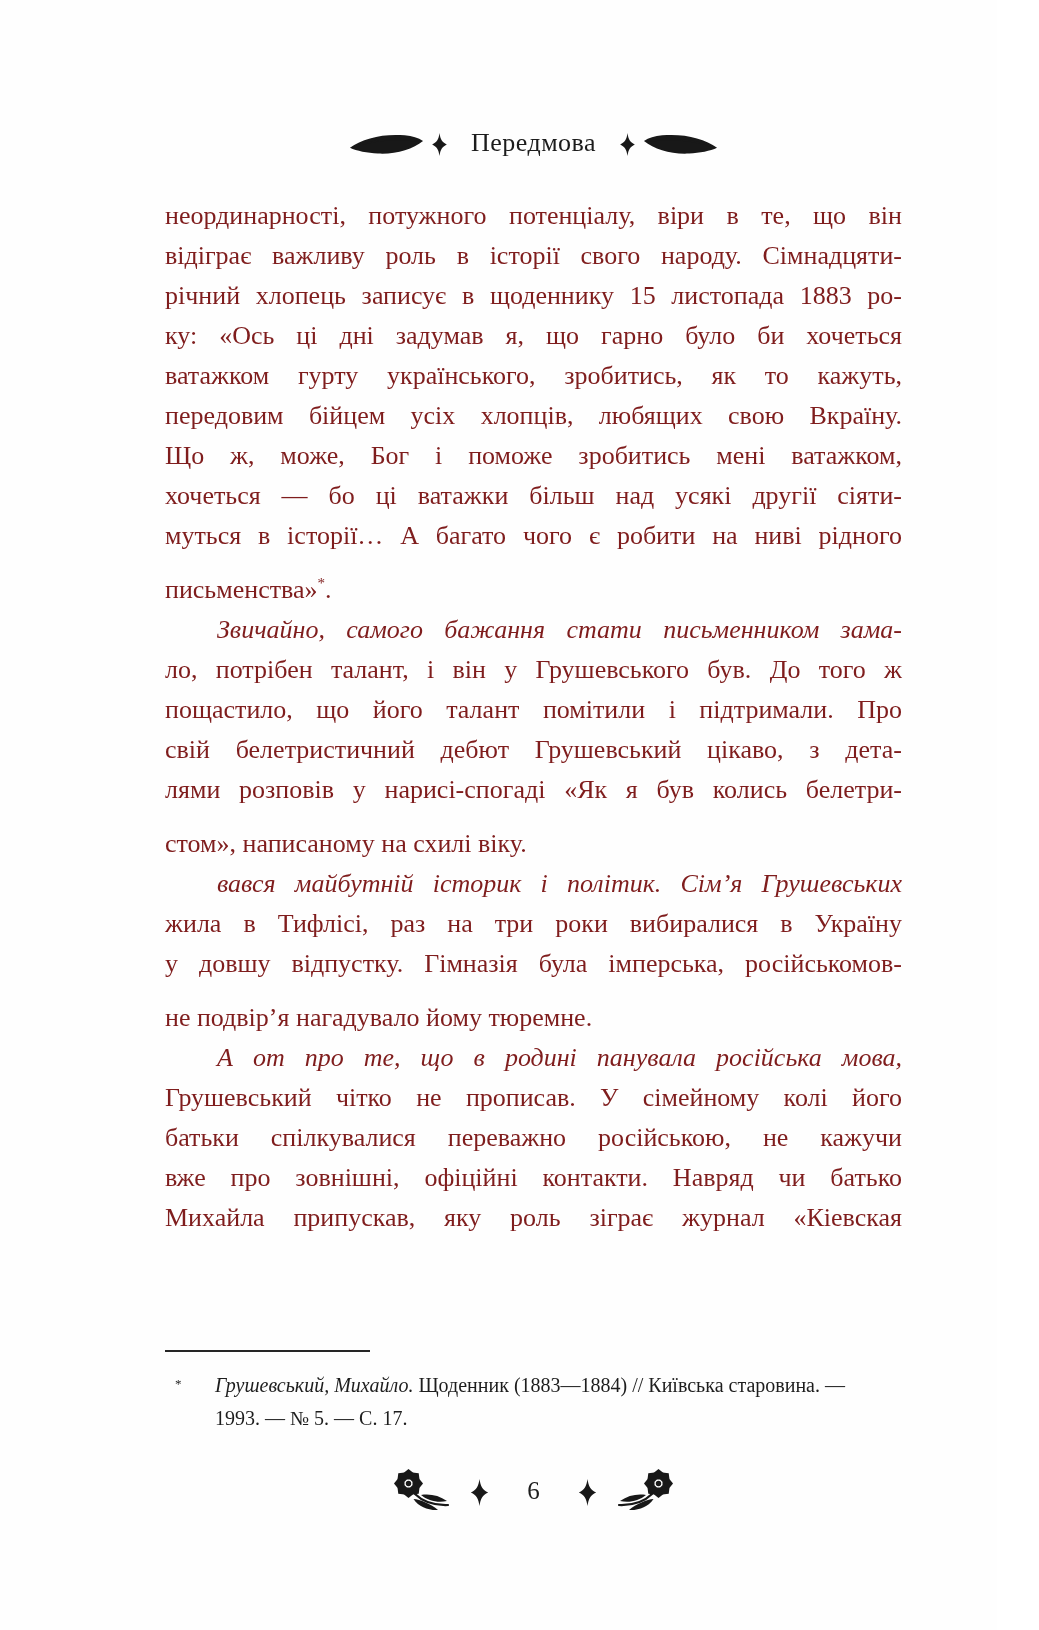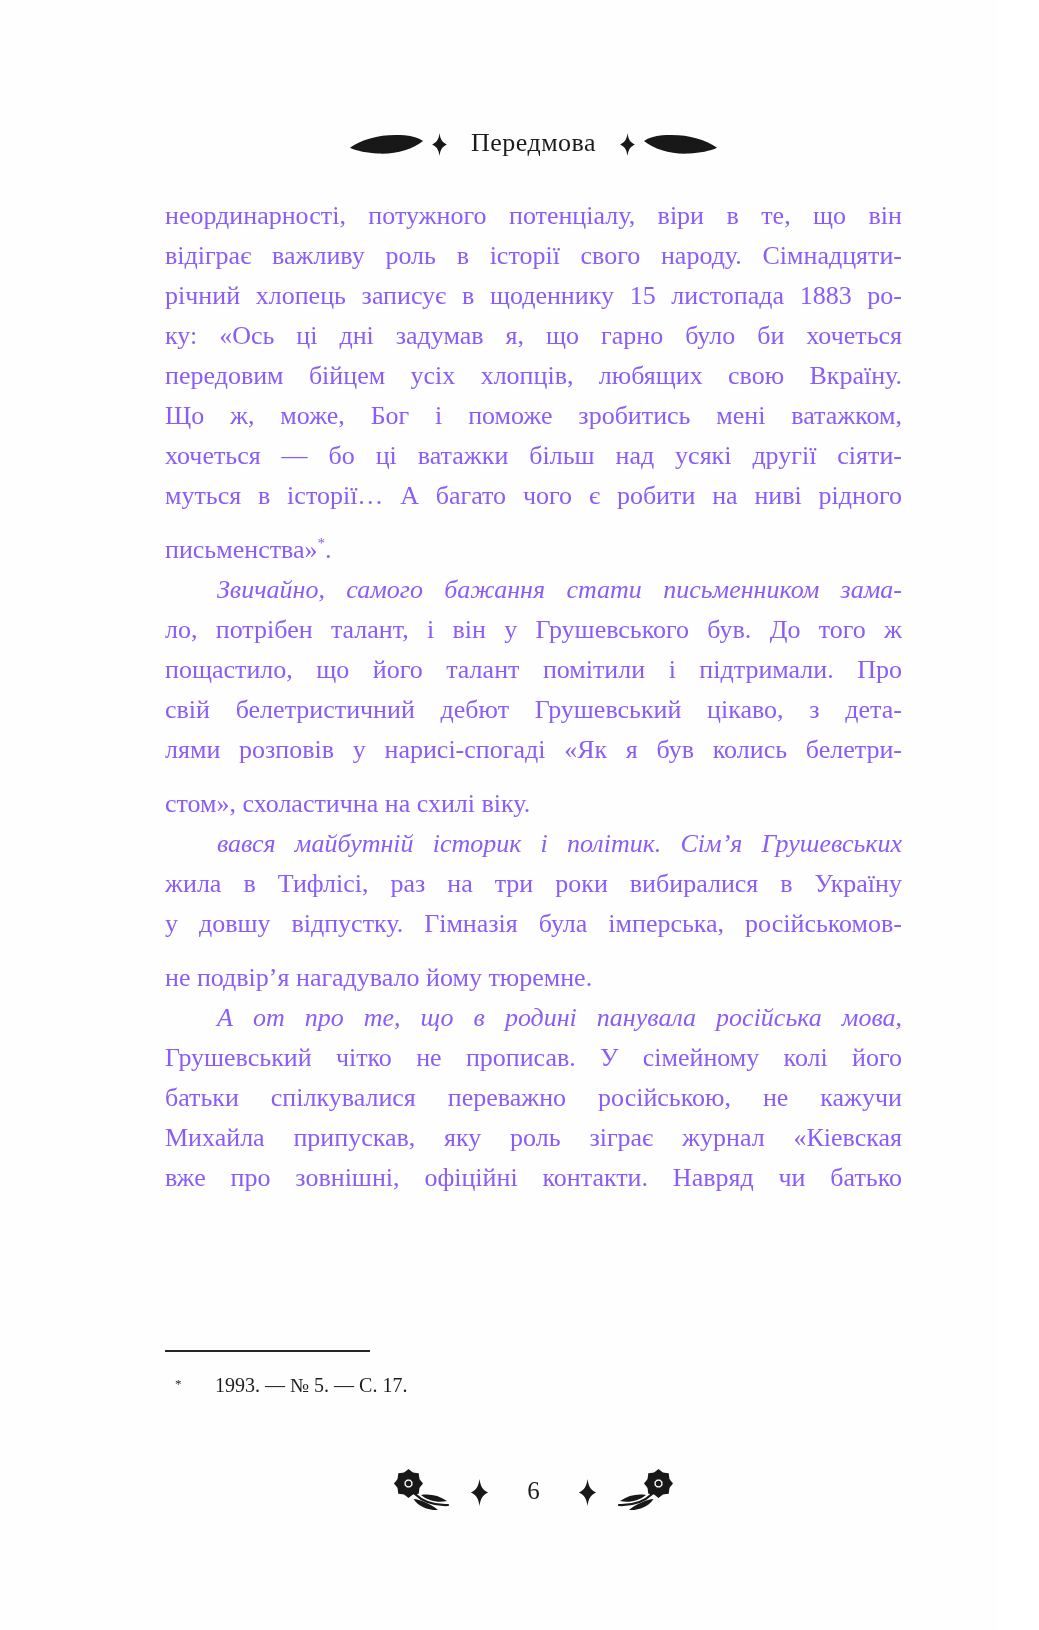--- a/index.html
+++ b/index.html
@@ -42,21 +42,21 @@
   }
 
   
   .body-text {
     position: absolute;
     left: 165px;
     top: 196px;
     width: 737px;
     font-size: 26px;
     line-height: 40px;
-    color: #8b5cf6;
+    color: #7f1d1d;
   }
   .para { margin: 0; }
   .line {
     text-align: justify;
     text-align-last: justify;
     white-space: normal;
   }
   .line.last { text-align-last: left; margin-top: 14px; }
   .para.indent .line:first-child { text-indent: 52px; font-style: italic; }
   .line sup {
@@ -148,53 +148,55 @@
       </svg>
     </span>
   </div>
 
   <div class="body-text">
       <div class="para">
         <div class="line">неординарності, потужного потенціалу, віри в те, що він</div>
         <div class="line">відіграє важливу роль в історії свого народу. Сімнадцяти-</div>
         <div class="line">річний хлопець записує в щоденнику 15 листопада 1883 ро-</div>
         <div class="line">ку: «Ось ці дні задумав я, що гарно було би хочеться</div>
+        <div class="line">ватажком гурту українського, зробитись, як то кажуть,</div>
         <div class="line">передовим бійцем усіх хлопців, любящих свою Вкраїну.</div>
         <div class="line">Що ж, може, Бог і поможе зробитись мені ватажком,</div>
         <div class="line">хочеться — бо ці ватажки більш над усякі другії сіяти-</div>
         <div class="line">муться в історії… А багато чого є робити на ниві рідного</div>
         <div class="line last">письменства»<sup>*</sup>.</div>
       </div>
       <div class="para indent">
         <div class="line">Звичайно, самого бажання стати письменником зама-</div>
         <div class="line">ло, потрібен талант, і він у Грушевського був. До того ж</div>
         <div class="line">пощастило, що його талант помітили і підтримали. Про</div>
         <div class="line">свій белетристичний дебют Грушевський цікаво, з дета-</div>
         <div class="line">лями розповів у нарисі-спогаді «Як я був колись белетри-</div>
-        <div class="line last">стом», схоластична на схилі віку.</div>
+        <div class="line last">стом», написаному на схилі віку.</div>
       </div>
       <div class="para indent">
         <div class="line">вався майбутній історик і політик. Сім’я Грушевських</div>
         <div class="line">жила в Тифлісі, раз на три роки вибиралися в Україну</div>
         <div class="line">у довшу відпустку. Гімназія була імперська, російськомов-</div>
         <div class="line last">не подвір’я нагадувало йому тюремне.</div>
       </div>
       <div class="para indent">
         <div class="line">А от про те, що в родині панувала російська мова,</div>
         <div class="line">Грушевський чітко не прописав. У сімейному колі його</div>
         <div class="line">батьки спілкувалися переважно російською, не кажучи</div>
+        <div class="line">вже про зовнішні, офіційні контакти. Навряд чи батько</div>
         <div class="line">Михайла припускав, яку роль зіграє журнал «Кіевская</div>
-        <div class="line">вже про зовнішні, офіційні контакти. Навряд чи батько</div>
       </div>
     </div>
 
   <div class="footnote">
     <div class="fn-rule"></div>
     <div class="fn-body">
       <span class="fn-marker">*</span>
+      <div class="fn-line"><span class="fn-author">Грушевський, Михайло.</span><span> Щоденник (1883—1884) // Київська старовина. —</span></div>
       <div class="fn-line">1993. — № 5. — С. 17.</div>
     </div>
   </div>
 
   <div class="page-footer">
     <span>
       <svg width="66" height="46" viewBox="0 0 66 46">
         <g transform="translate(16.5,15.5)">
           <g class="ink">
             <path d="M0 -14.5 L5 -10.5 L2 -4 L-2 -4 L-5 -10.5 Z"></path>

